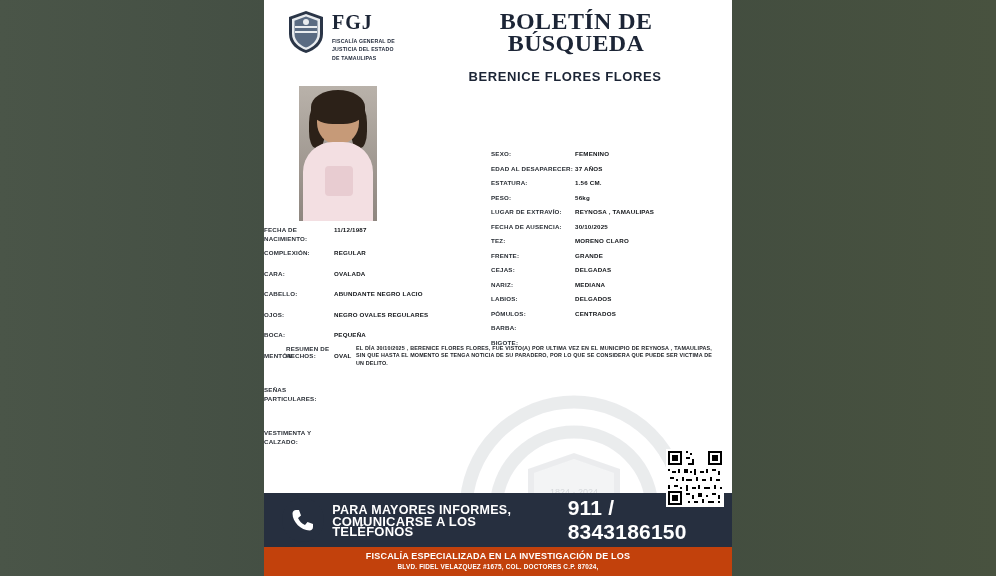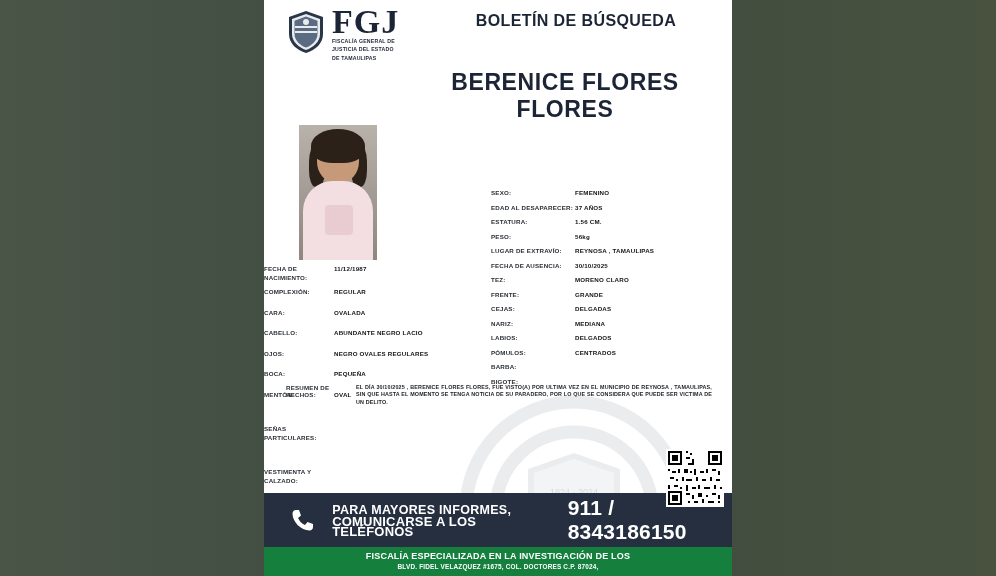--- a/index.html
+++ b/index.html
@@ -34,55 +34,56 @@
     width: 40px; height: 44px;
     flex: 0 0 40px;
     position: relative;
     margin-top: 2px;
   }
   .crest svg { display:block; }
   .fgj-block { flex: 0 0 auto; width: 92px; }
   .fgj-title {
     font-family: "Liberation Serif", serif;
     font-weight: bold;
-    font-size: 34px;
+    font-size: 20px;
     line-height: 28px;
     letter-spacing: 1px;
     color: #1c2536;
   }
   .fgj-sub {
     font-size: 5.2px;
     line-height: 6.4px;
     font-weight: bold;
     color: #1c2536;
     letter-spacing: .2px;
     margin-top: 2px;
   }
   .head-right {
     flex: 1 1 auto;
     text-align: center;
     padding-top: 2px;
   }
   .boletin {
-    font-size: 16px;
+    font-size: 24px;
     font-weight: bold;
     color: #1c2536;
     letter-spacing: .4px;
     line-height: 22px;
+    font-family: Liberation Serif, serif;
   }
   .ayudanos {
     font-size: 12.5px;
     font-weight: bold;
     color: #1c2536;
     letter-spacing: .2px;
     line-height: 15px;
   }
   .name-bar {
     text-align: center;
-    font-size: 23px;
+    font-size: 13px;
     font-weight: bold;
     color: #1c2536;
     letter-spacing: .6px;
     margin: 8px 0 2px 140px;
     padding-right: 6px;
   }
 
   
   .body-wrap {
     position: relative;
@@ -205,21 +206,21 @@
     letter-spacing: .2px;
   }
   .qr {
     position: absolute;
     right: 8px; top: -44px;
     width: 58px; height: 58px;
     background: #fff;
     z-index: 3;
   }
   .fstrip {
-    background: #15803d;
+    background: #c2410c;
     color: #fff;
     text-align: center;
     padding: 4px 0 5px;
   }
   .fs1 { font-size: 9px; font-weight: bold; line-height: 11px; letter-spacing:.2px;}
   .fs2 { font-size: 6.4px; font-weight: bold; line-height: 9px; letter-spacing:.2px;}
 </style>
 </head>
 <body>
 

